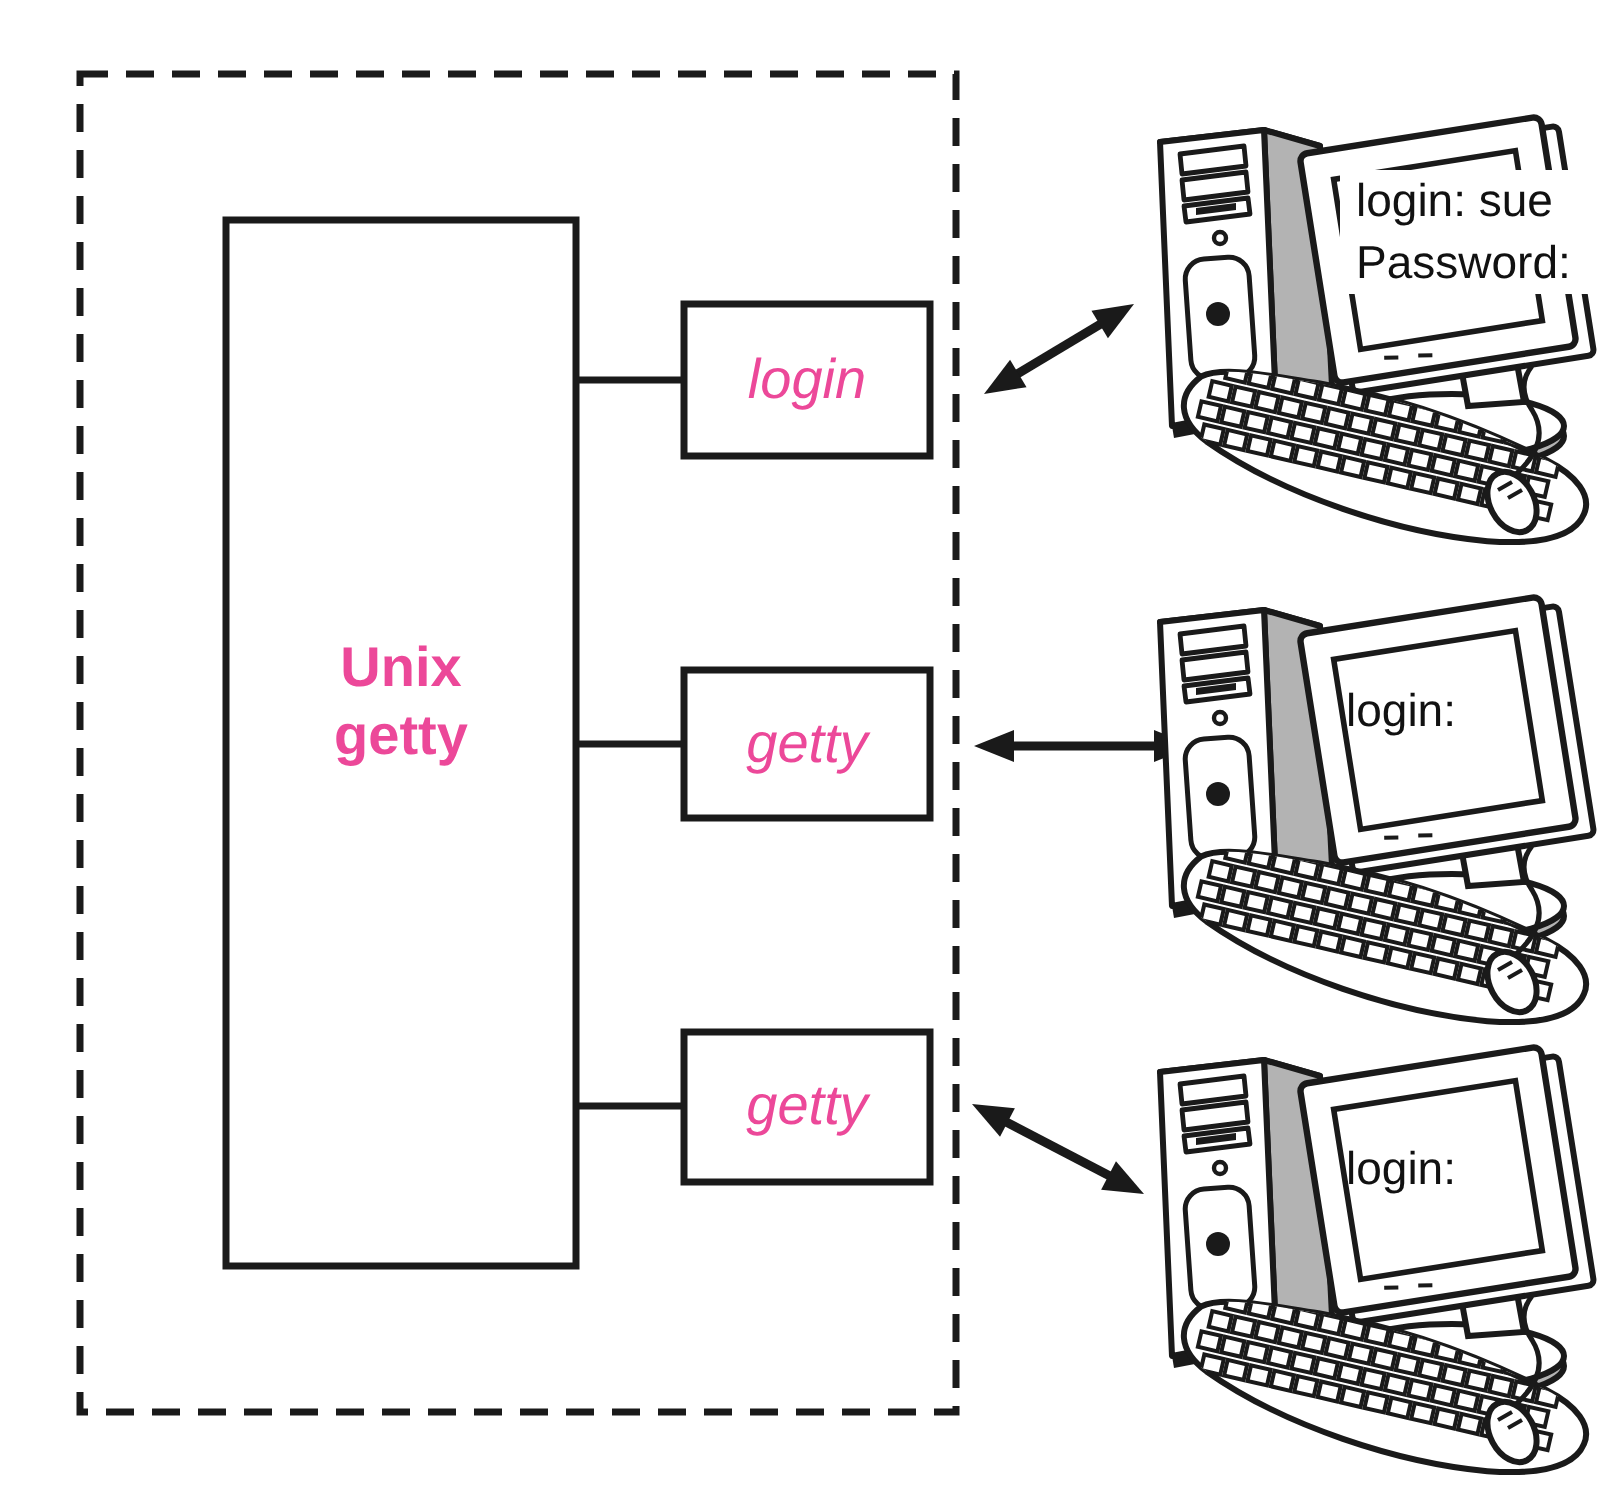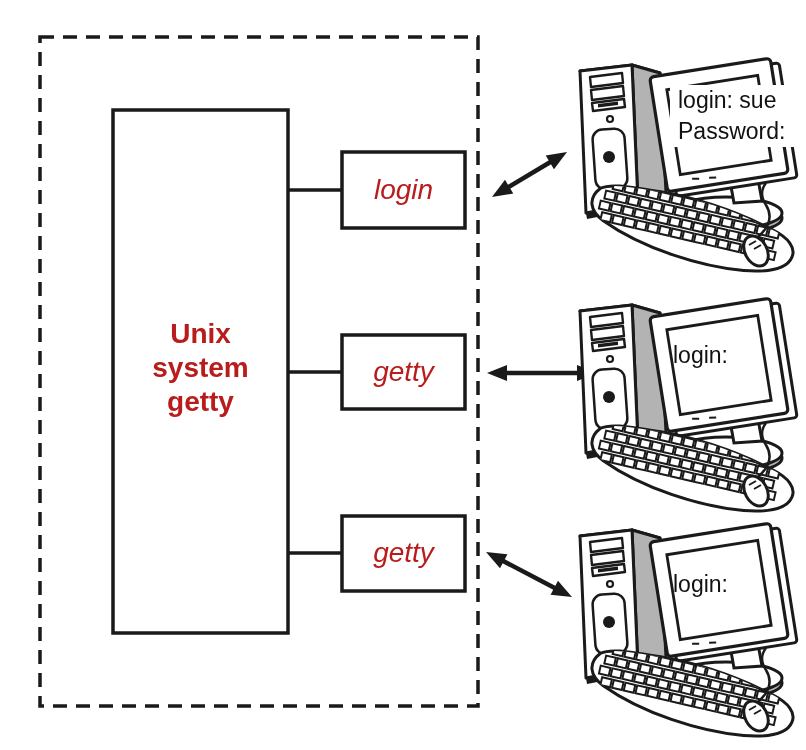--- a/index.html
+++ b/index.html
@@ -1,21 +1,21 @@
 <!DOCTYPE html>
 <html><head>
 <meta charset="utf-8">
 <style>
   html,body{margin:0;padding:0;background:#fff;}
   .stage{
     position:relative;width:806px;height:750px;background:#fff;overflow:hidden;
     font-family:"Liberation Sans", sans-serif;color:#1a1a1a;
   }
   .stage svg{position:absolute;left:0;top:0;}
-  .label{position:absolute;text-align:center;color:#b91c1c;}
+  .label{position:absolute;text-align:center;color:#ec4899;}
   .kernel-label{left:113px;top:317px;width:175px;font-weight:bold;font-size:28px;line-height:34px;}
   .process-label{left:342px;width:123px;font-style:italic;font-size:28px;line-height:34px;}
   .process-label.p1{top:173px;}
   .process-label.p2{top:355px;}
   .process-label.p3{top:536px;}
   .screen-text{position:absolute;font-size:23px;line-height:31px;color:#111;white-space:nowrap;text-align:left;}
   .screen-text.t1{left:670px;top:85px;width:136px;height:62px;background:#fff;padding-left:8px;}
   .screen-text.t2{left:673px;top:340px;}
   .screen-text.t3{left:673px;top:569px;}
 </style>
@@ -132,21 +132,20 @@
     <g transform="translate(546,285)">
         <use href="#pc"></use>
       </g>
     <g transform="translate(546,510)">
         <use href="#pc"></use>
       </g>
   </svg>
 
   <div class="label kernel-label">
     <div>Unix</div>
-    <div>system</div>
     <div>getty</div>
   </div>
 
   <div class="label process-label p1">login</div>
   <div class="label process-label p2">getty</div>
   <div class="label process-label p3">getty</div>
 
   <div class="screen-text t1">
     <div>login: sue</div>
     <div>Password:</div>

